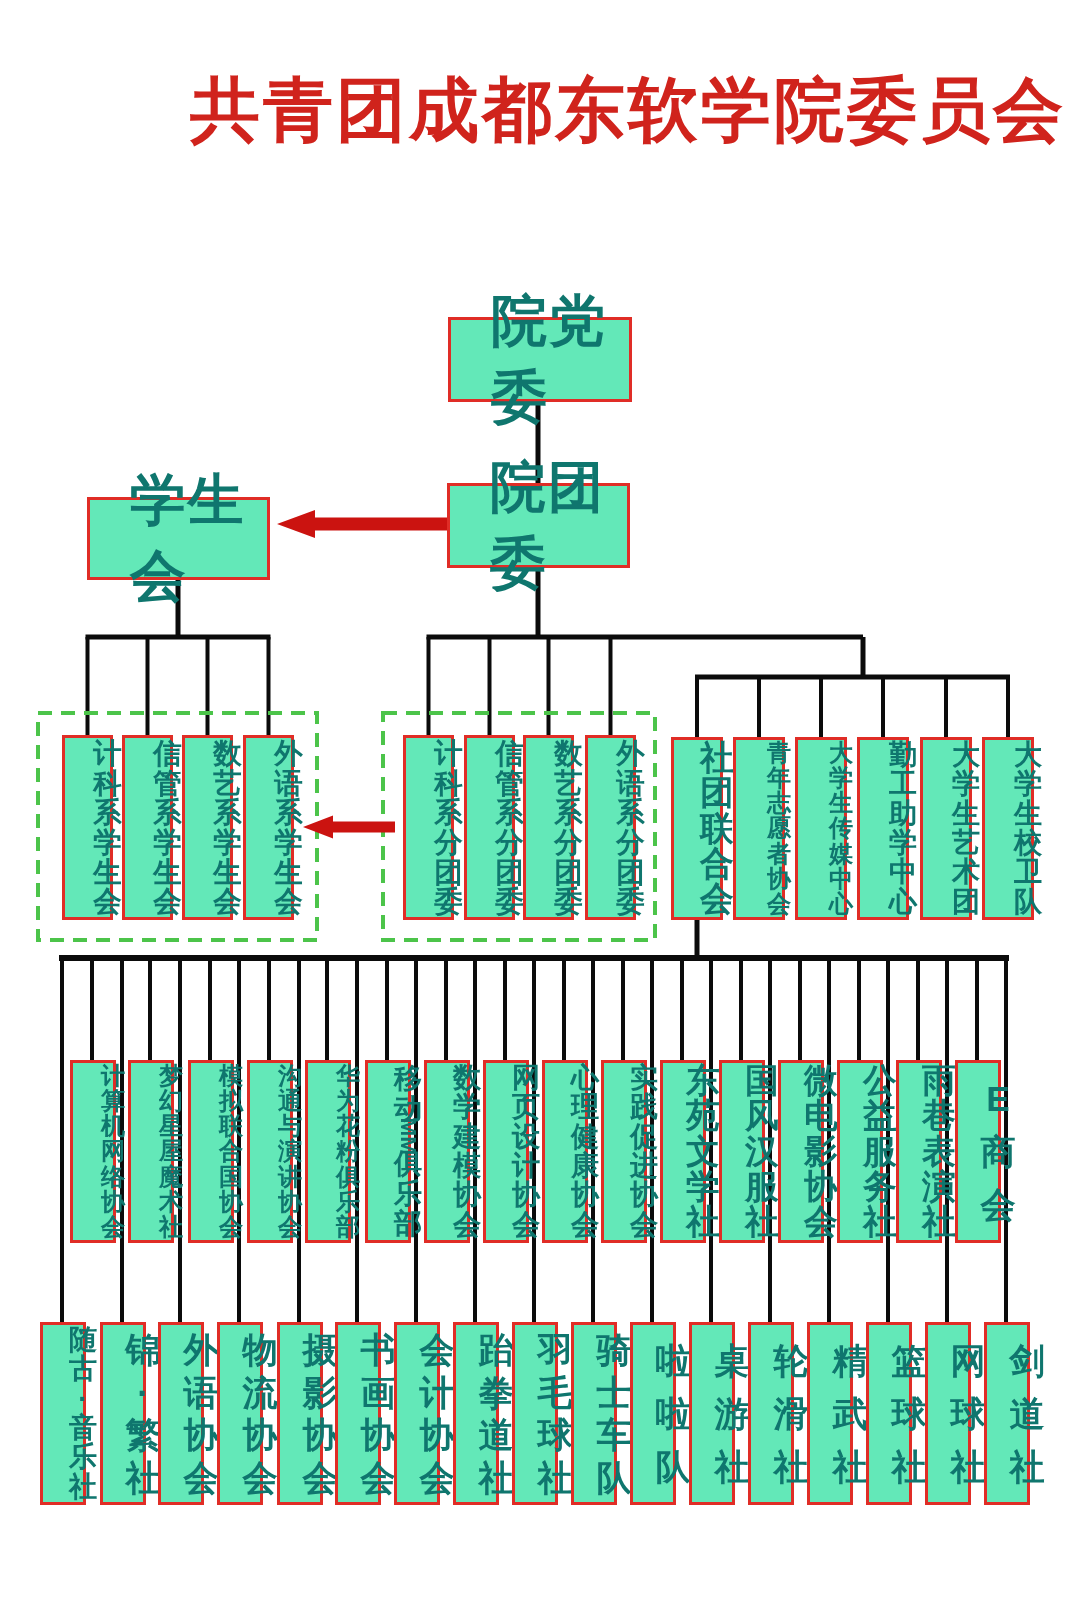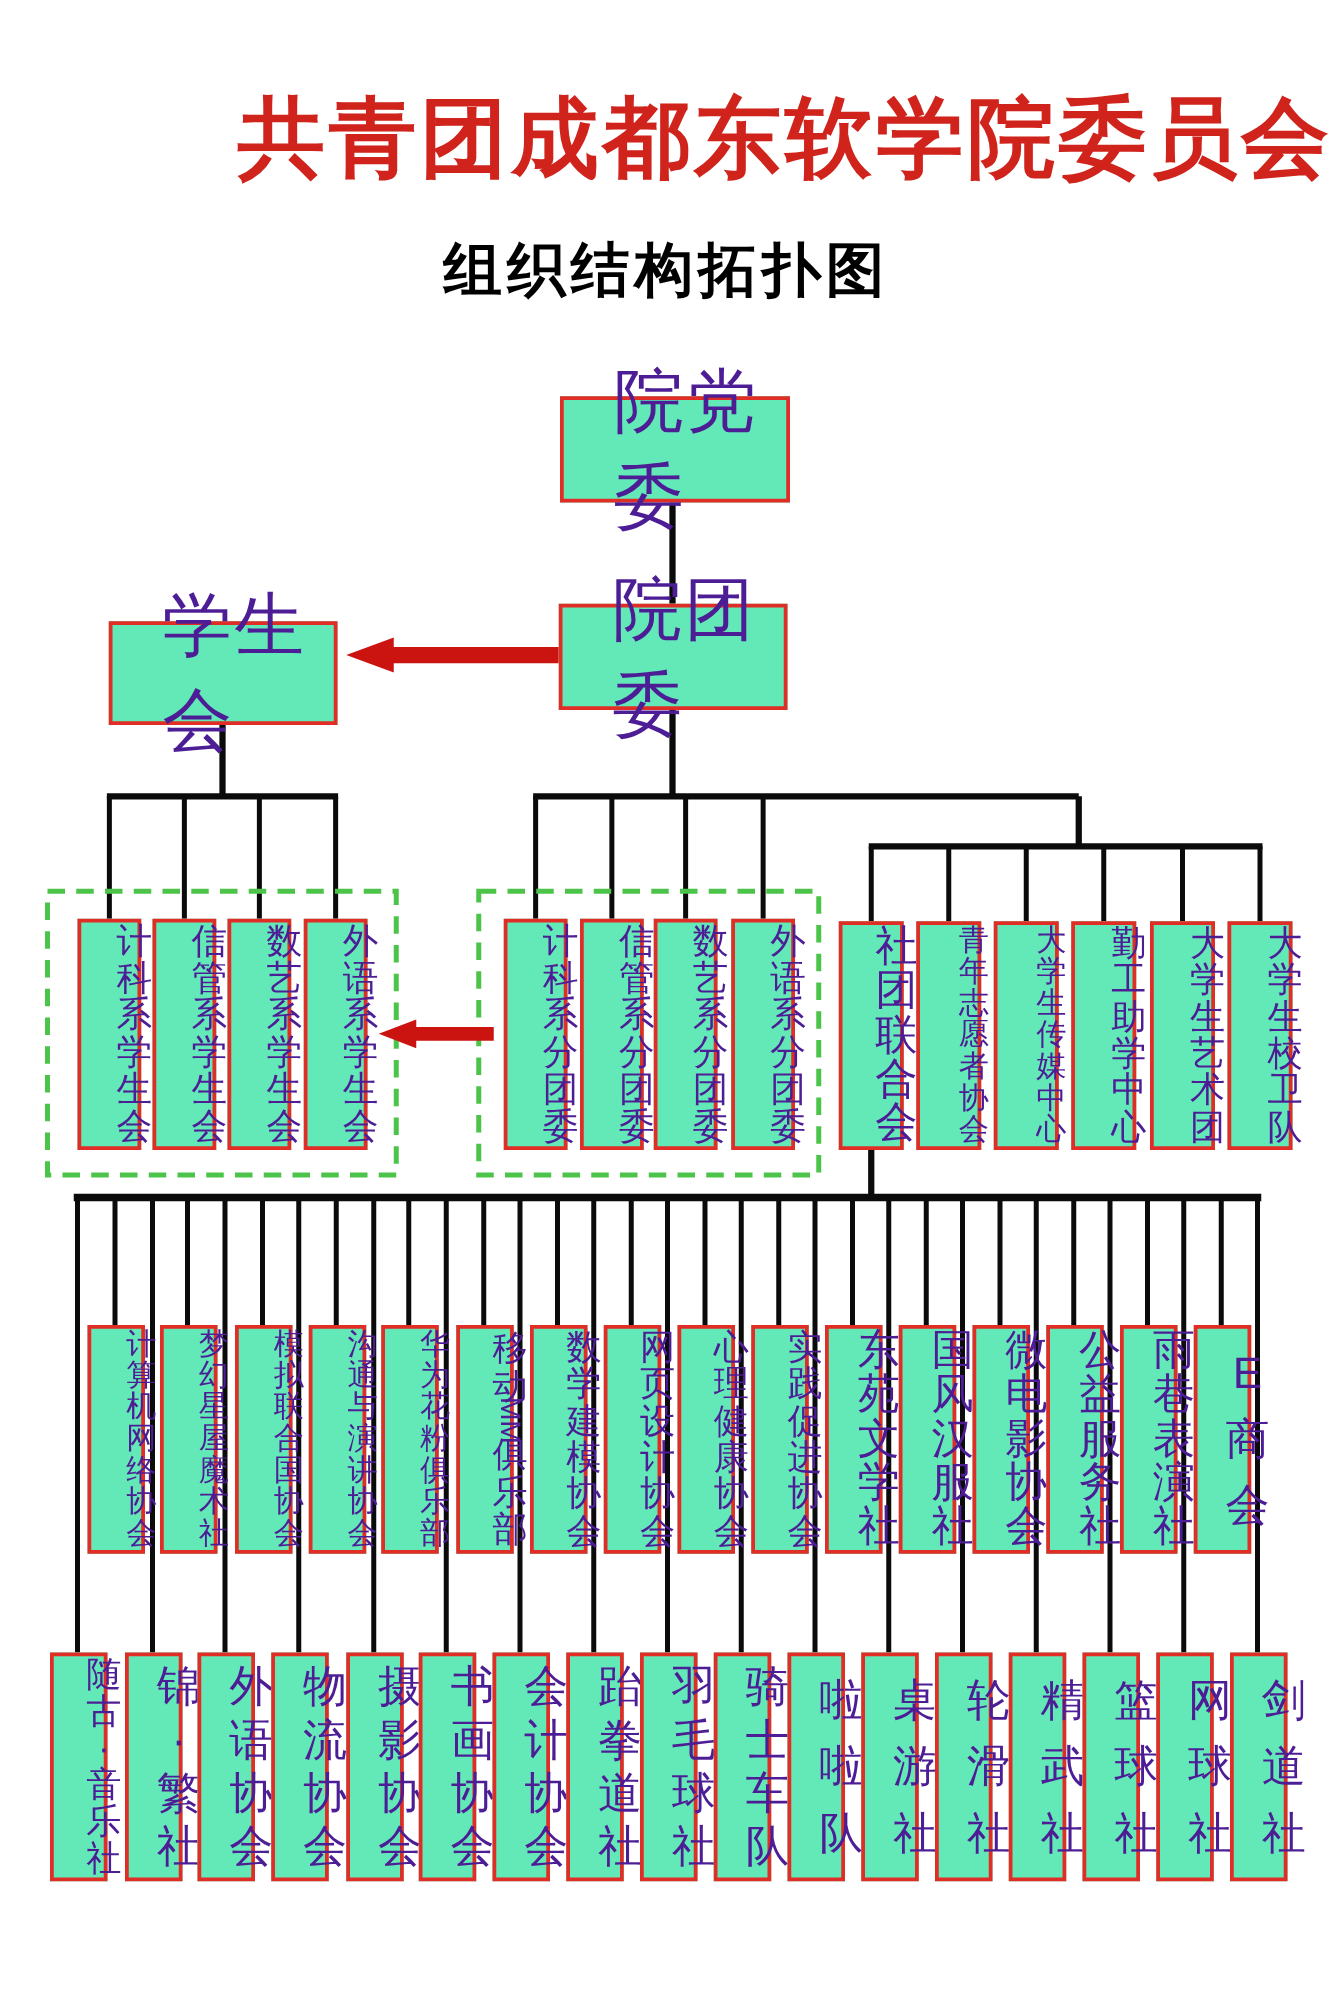--- a/index.html
+++ b/index.html
@@ -18,21 +18,21 @@
     letter-spacing:3px;line-height:1.1;
   }
   .sub-title{
     position:absolute;left:0;top:190px;width:100%;
     text-align:center;font-size:47px;font-weight:bold;color:#000;
     letter-spacing:4px;line-height:1.1;
   }
   .hbox,.vbox{
     position:absolute;box-sizing:border-box;
     display:flex;align-items:center;
-    color:#4c1d95;font-weight:normal;padding-left:40px;
+    color:#0f766e;font-weight:bold;padding-left:40px;
   }
   .hbox{flex-direction:row;justify-content:center;letter-spacing:2px;}
   .vbox{flex-direction:column;justify-content:space-evenly;}
   .vbox span{display:block;line-height:1;text-align:center;}
   .vbox span.rot{transform:rotate(90deg);}
 </style>
 </head>
 <body>
 
 <div id="stage">
@@ -92,21 +92,20 @@
       <line x1="829" y1="960" x2="829" y2="1322" stroke="#0b0b0b" stroke-width="4"></line>
       <line x1="888" y1="960" x2="888" y2="1322" stroke="#0b0b0b" stroke-width="4"></line>
       <line x1="947" y1="960" x2="947" y2="1322" stroke="#0b0b0b" stroke-width="4"></line>
       <line x1="1006" y1="960" x2="1006" y2="1322" stroke="#0b0b0b" stroke-width="4"></line>
       <rect x="38" y="713" width="279" height="227" fill="none" stroke="#4cc44a" stroke-width="4" stroke-dasharray="14 9"></rect>
       <rect x="383" y="713" width="272" height="227" fill="none" stroke="#4cc44a" stroke-width="4" stroke-dasharray="14 9"></rect>
       <polygon points="447,517.5 315,517.5 315,510 277,524 315,538 315,530.5 447,530.5" fill="#cb1310"></polygon>
       <polygon points="395,821.5 333,821.5 333,815.5 303,827 333,838.5 333,832.5 395,832.5" fill="#cb1310"></polygon>
     </svg>
   <div class="big-title" style="color: rgb(208, 35, 28);">共青团成都东软学院委员会</div>
-  <div class="sub-title">组织结构拓扑图</div>
   <div id="boxes">
       <div class="hbox" style="left: 448px; top: 317px; width: 184px; height: 85px; background: rgb(99, 232, 184); border: 3px solid rgb(224, 45, 38); font-size: 56px;">院党委</div>
       <div class="hbox" style="left: 447px; top: 483px; width: 183px; height: 85px; background: rgb(99, 232, 184); border: 3px solid rgb(224, 45, 38); font-size: 55.6667px;">院团委</div>
       <div class="hbox" style="left: 87px; top: 497px; width: 183px; height: 83px; background: rgb(99, 232, 184); border: 3px solid rgb(224, 45, 38); font-size: 55.6667px;">学生会</div>
       <div class="vbox" style="left: 62px; top: 735px; width: 51px; height: 185px; background: rgb(99, 232, 184); border: 3px solid rgb(224, 45, 38);">
         <span style="font-size: 28.5px;">计</span>
         <span style="font-size: 28.5px;">科</span>
         <span style="font-size: 28.5px;">系</span>
         <span style="font-size: 28.5px;">学</span>
         <span style="font-size: 28.5px;">生</span>

